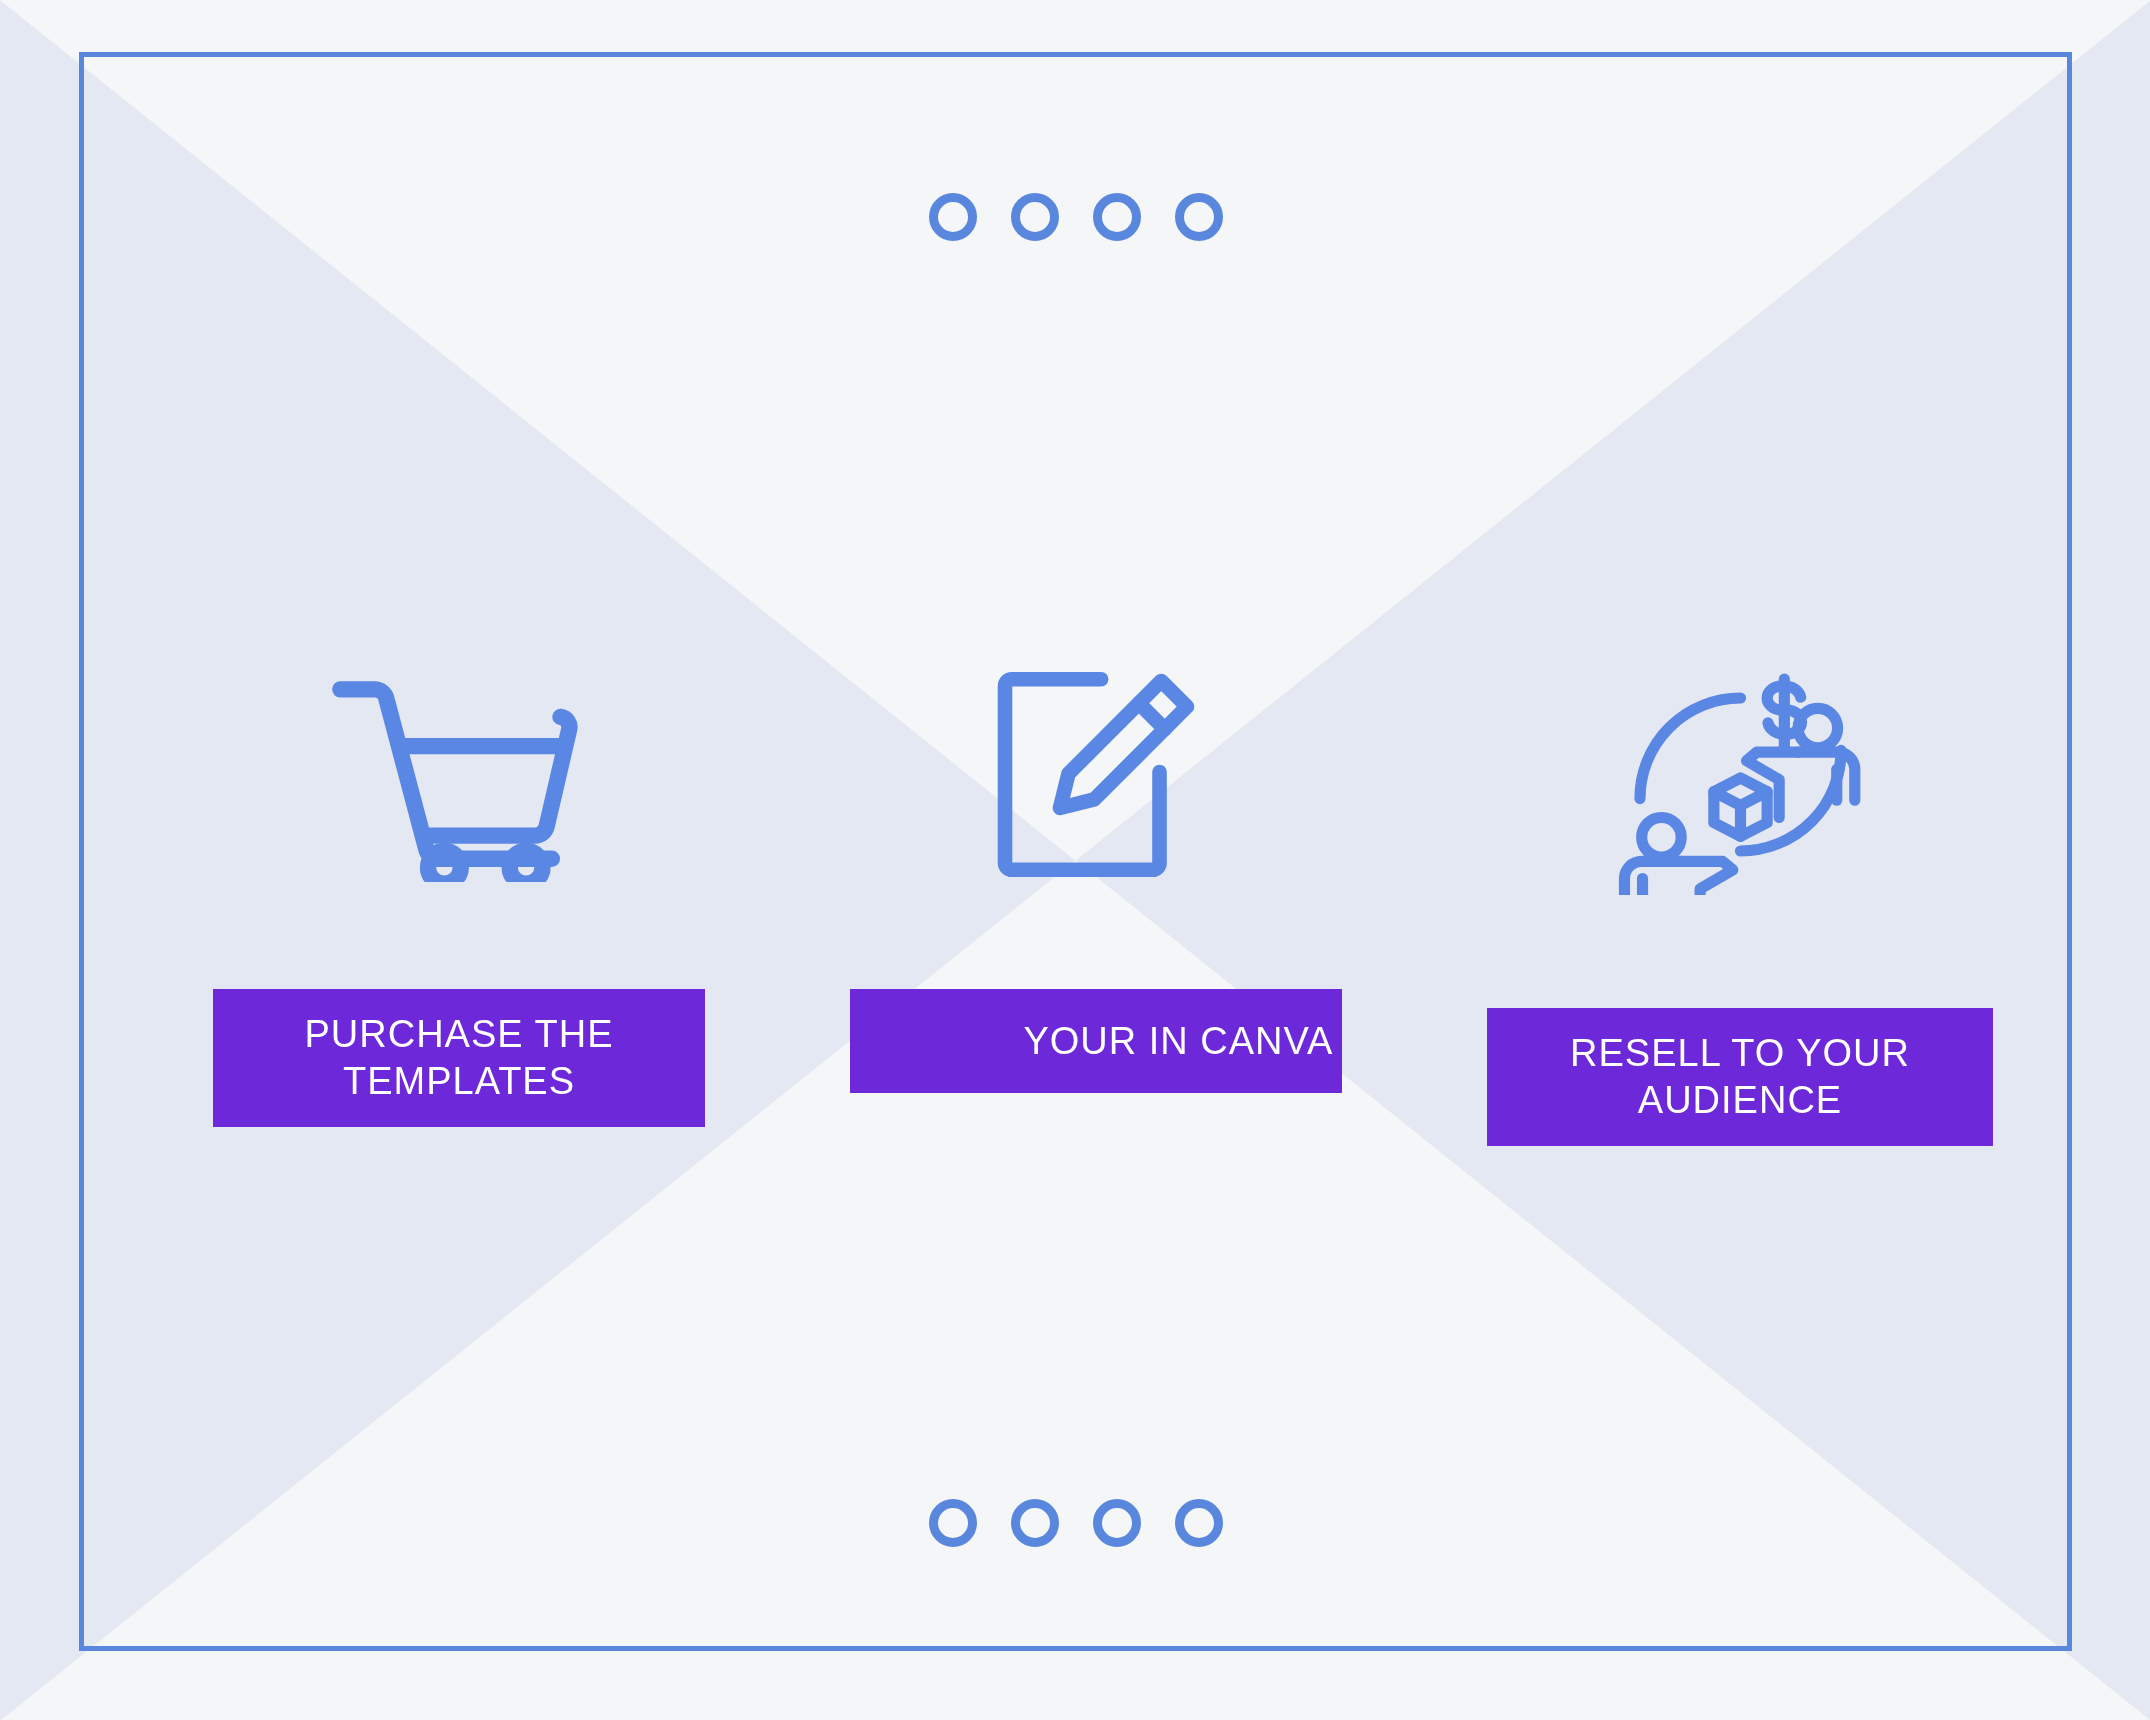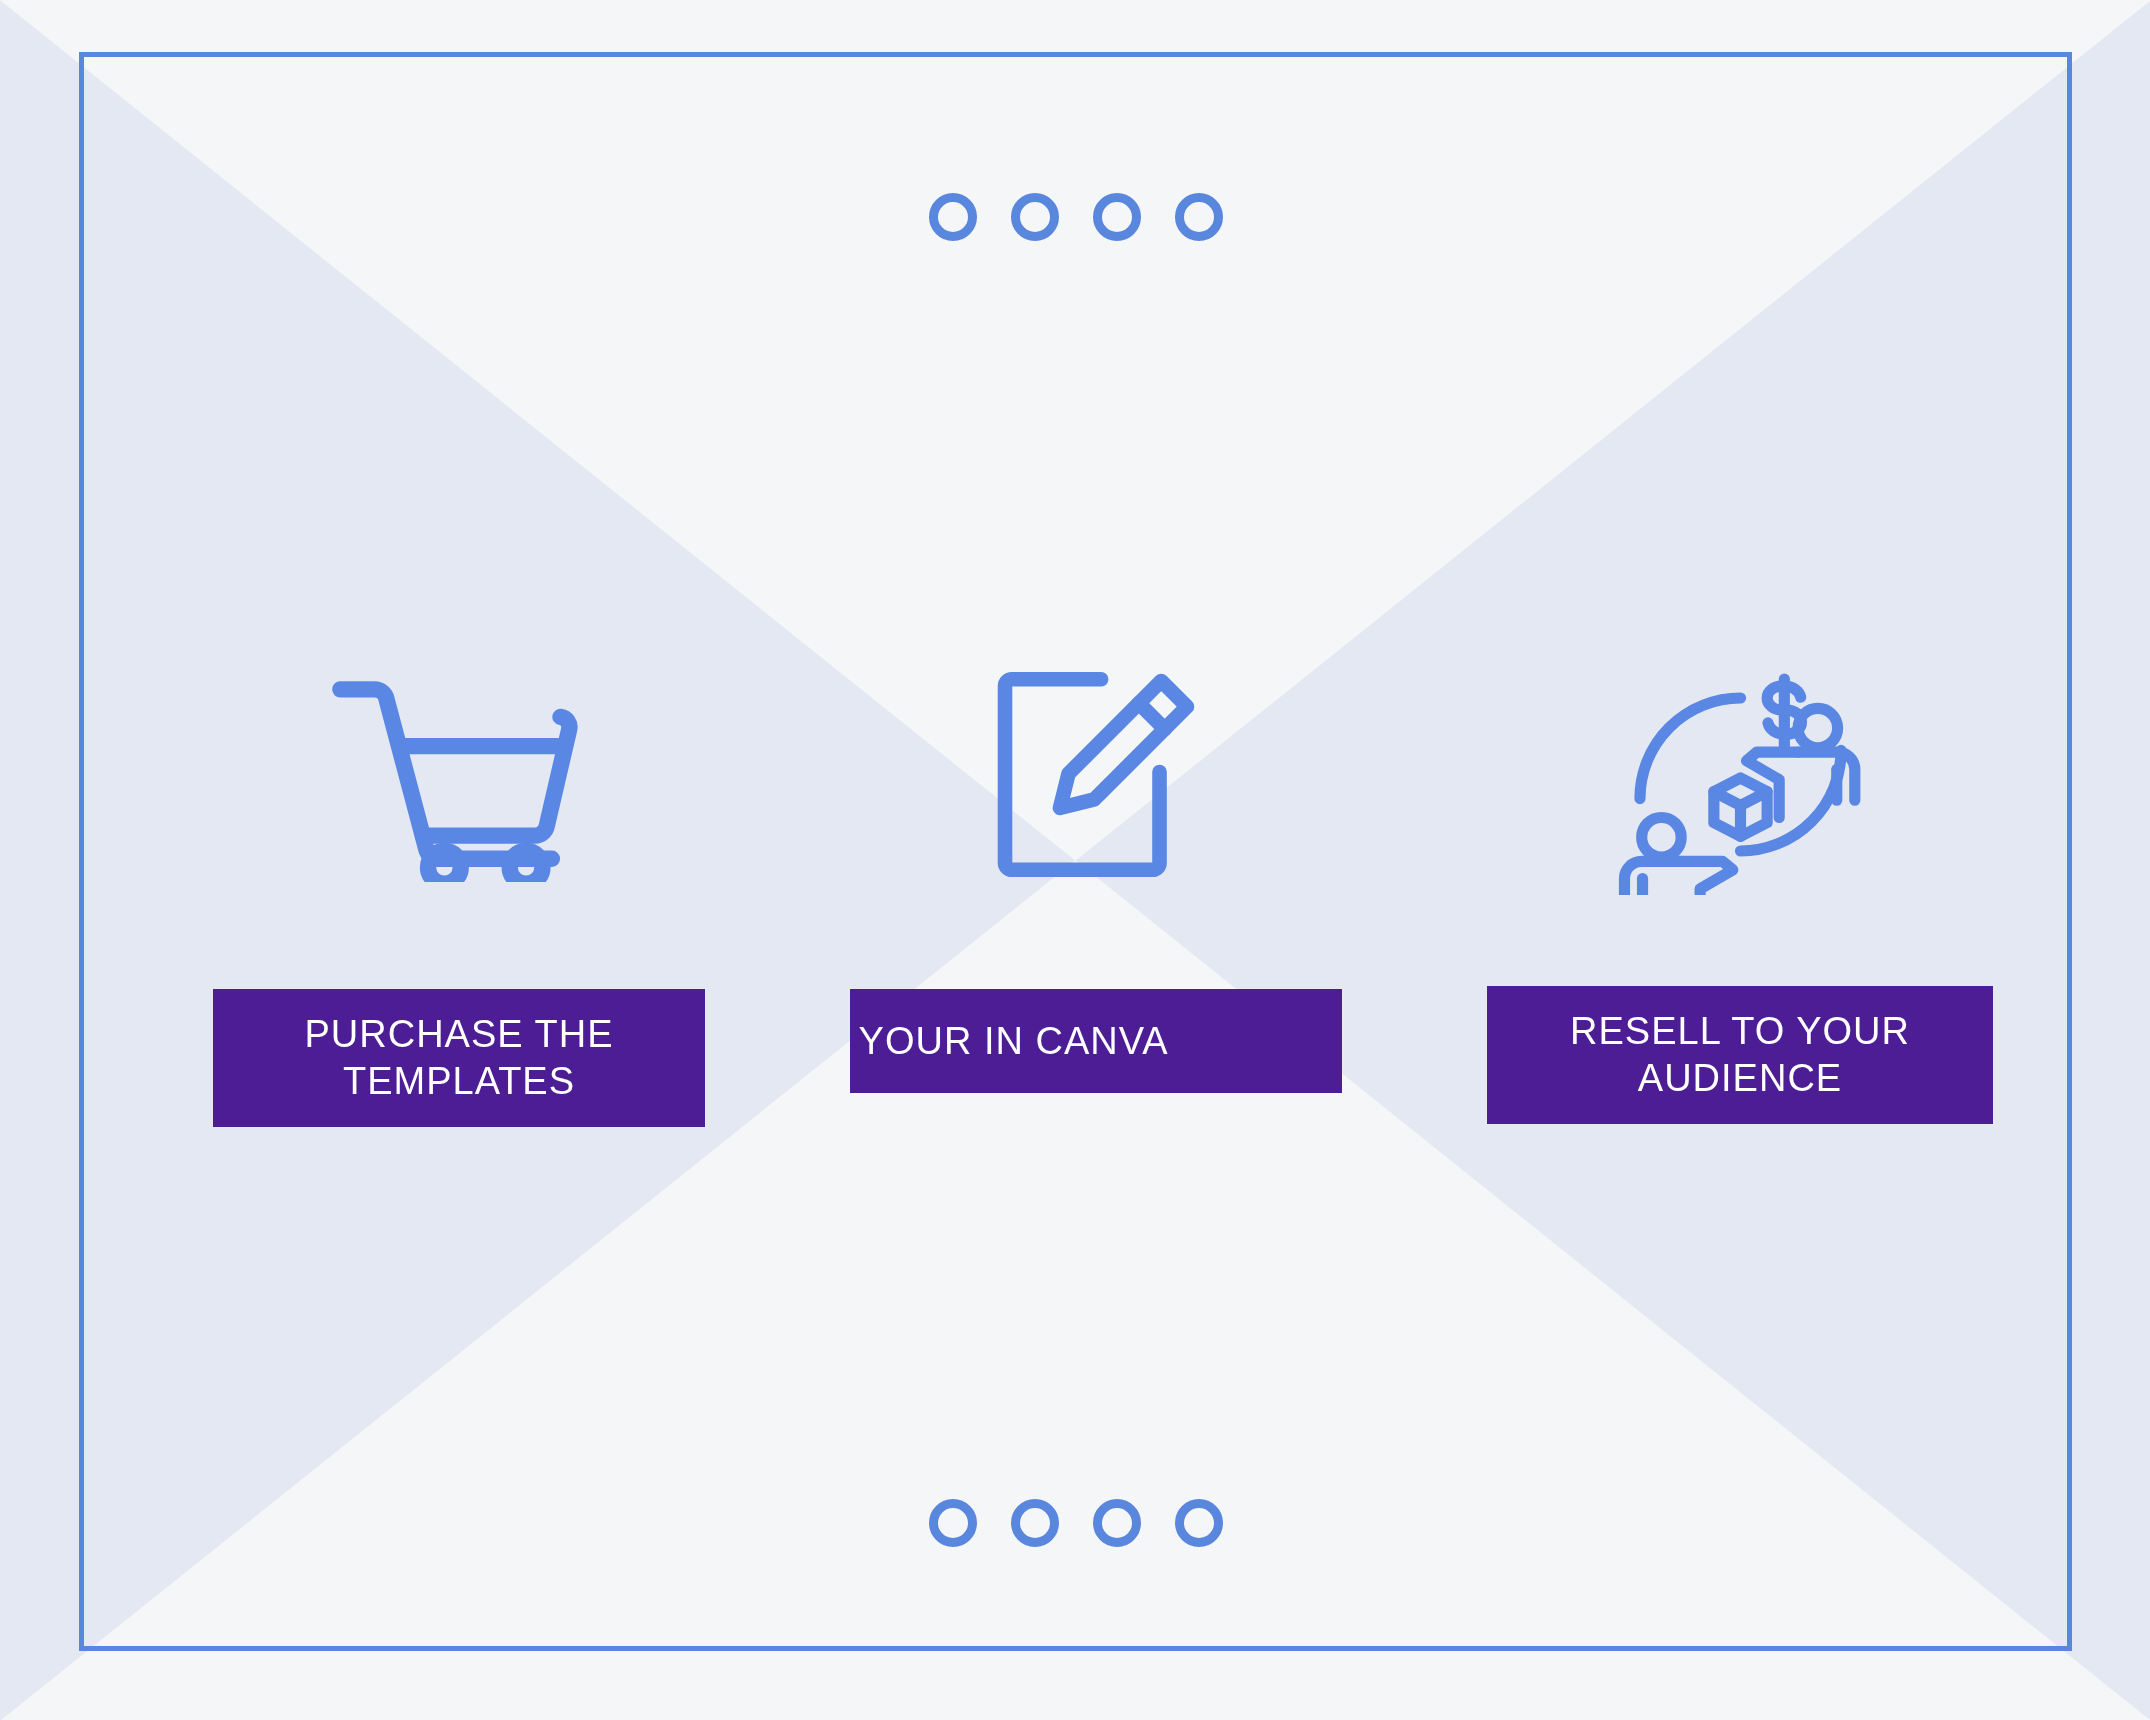--- a/index.html
+++ b/index.html
@@ -64,39 +64,39 @@
   .icon-wrap {
     height: 344px;
     display: flex;
     align-items: center;
     justify-content: center;
   }
   .icon-wrap svg { display: block; }
 
   .step-btn {
     width: 100%;
-    background: #4c1d95;
+    background: #6d28d9;
     color: #FFFFFF;
     font-size: 38px;
     letter-spacing: 1px;
     line-height: 1.22;
     text-align: center;
     padding: 22.4px 8.6px;
     box-sizing: border-box;
     border: none;
     font-family: "Liberation Sans", sans-serif;
     font-weight: 400;
     display: flex;
     align-items: center;
-    justify-content: flex-start;
+    justify-content: flex-end;
     min-height: 104px;
   }
   .btn-1 { margin-top: 43px; }
   .btn-2 { margin-top: 43px; }
-  .btn-3 { margin-top: 40px; }
+  .btn-3 { margin-top: 62px; }
   .btn-label { display: block; max-width: 100%; }
 </style>
 </head>
 <body>
 
 <div id="stage">
 
   <svg class="bg-layer" viewBox="0 0 2500 2000" preserveAspectRatio="none">
     <rect x="0" y="0" width="2500" height="2000" fill="#F5F6F7"></rect>
     <polygon points="0,0 0,2000 1250,1000" fill="#E4E8F2"></polygon>

